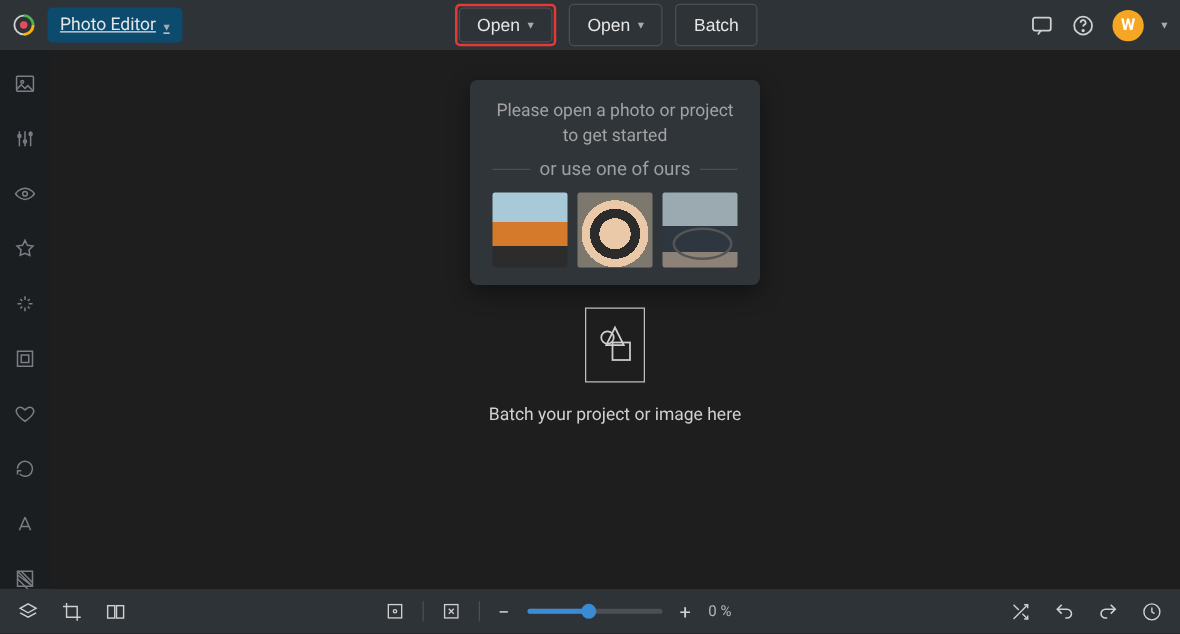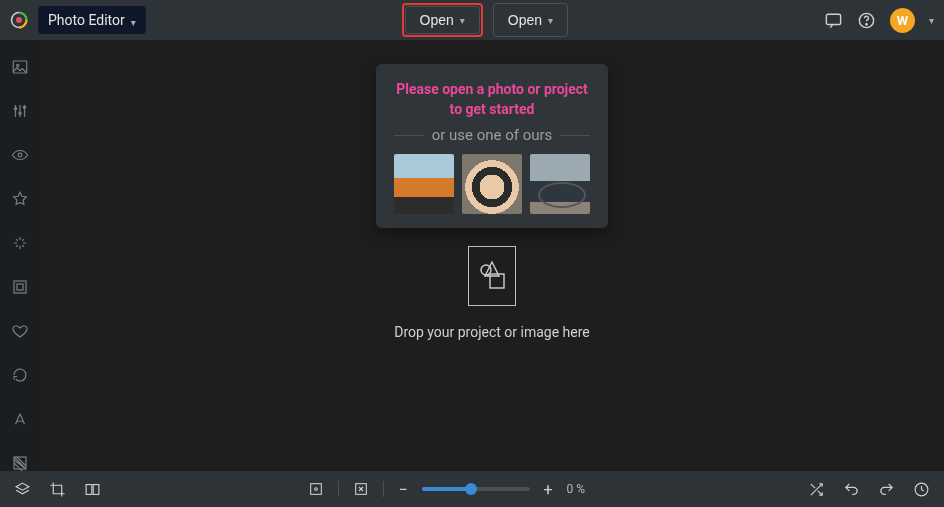--- a/index.html
+++ b/index.html
@@ -2,38 +2,38 @@
 <html><head>
 <meta charset="utf-8">
 <style>
   * { box-sizing: border-box; margin: 0; padding: 0; }
   html, body { width: 944px; height: 507px; overflow: hidden; font-family: -apple-system, BlinkMacSystemFont, "Segoe UI", Roboto, sans-serif; background: #1e1e1e; color: #c8c8c8; }
   .app { display: flex; flex-direction: column; width: 100%; height: 100%; }
 
   
   .topbar { height: 40px; background: #2e3338; display: flex; align-items: center; padding: 0 10px; gap: 10px; }
   .logo { width: 18px; height: 18px; }
-  .mode-dd { background: #0f172a; border-radius: 4px; padding: 6px 10px; font-size: 14px; color: #e6e6e6; display: flex; align-items: flex-end; gap: 6px; cursor: pointer; }
+  .mode-dd { background: #0c4a6e; border-radius: 4px; padding: 6px 10px; font-size: 14px; color: #e6e6e6; display: flex; align-items: flex-end; gap: 6px; cursor: pointer; text-decoration: underline; }
   .tb-center { flex: 1; display: flex; justify-content: center; gap: 10px; }
   .tb-btn { border: 1px solid #4a4f54; background: transparent; color: #e6e6e6; padding: 5px 14px; border-radius: 4px; font-size: 14px; display: flex; align-items: center; gap: 6px; cursor: pointer; }
   .open-hl { border: 2px solid #e53935; border-radius: 4px; padding: 1px; }
   .tb-right { display: flex; align-items: center; gap: 14px; }
   .ico-btn { color: #d0d0d0; cursor: pointer; display: flex; align-items: center; justify-content: center; }
   .avatar { width: 25px; height: 25px; border-radius: 50%; background: #f5a623; color: #fff; font-weight: 700; display: flex; align-items: center; justify-content: center; font-size: 13px; }
   .chev { font-size: 10px; color: #aaa; }
 
   
   .body { flex: 1; display: flex; min-height: 0; }
   .sidebar { width: 40px; background: #1b1e21; display: flex; flex-direction: column; align-items: center; padding-top: 18px; gap: 26px; }
   .side-ico { width: 20px; height: 20px; color: #7a7f85; cursor: pointer; display: flex; align-items: center; justify-content: center; }
   .canvas { flex: 1; background: #1e1e1e; position: relative; display: flex; flex-direction: column; align-items: center; }
 
   
   .popover { margin-top: 24px; background: #30353a; border-radius: 6px; padding: 16px 18px 14px; width: 232px; box-shadow: 0 6px 18px rgba(0,0,0,.4); text-align: center; }
-  .popover .line1 { font-size: 14px; line-height: 1.4; color: #ec4899; font-weight: bold; }
+  .popover .line1 { font-size: 14px; line-height: 1.4; color: #a3a3a3; }
   .pop-sep { display: flex; align-items: center; gap: 8px; margin: 7px 0 10px; font-size: 15px; color: #9b9fa3; }
   .pop-sep::before, .pop-sep::after { content: ""; flex: 1; height: 1px; background: #4a4f54; }
   .samples { display: flex; gap: 8px; }
   .sample { width: 60px; height: 60px; border-radius: 2px; overflow: hidden; cursor: pointer; }
   .s1 { background: linear-gradient(180deg,#a7c9d8 40%,#d47a2a 40%,#d47a2a 72%,#2c2c2c 72%); }
   .s2 { background: radial-gradient(circle at 50% 55%, #e9c9a8 0 28%, #2b2b2b 28% 45%, #e9c9a8 45% 60%, #7d786d 60%); }
   .s3 { background: linear-gradient(180deg,#9aaab0 45%,#2e3640 45%,#2e3640 80%,#8c8278 80%); position:relative;}
   .s3::after{content:"";position:absolute;left:8px;top:28px;width:44px;height:22px;border:2px solid #555;border-radius:50%;}
 
   
@@ -75,20 +75,23 @@
       <span class="open-hl">
         <button class="tb-btn">
           <span>Open</span>
           <span class="chev">▾</span>
         </button>
       </span>
       <button class="tb-btn">
         <span>Open</span>
         <span class="chev">▾</span>
       </button>
+      <button class="tb-btn">
+        <span>Batch</span>
+      </button>
     </div>
 
     <div class="tb-right">
       <span class="ico-btn">
         <svg width="19" height="19" viewBox="0 0 24 24" fill="none" stroke="currentColor" stroke-width="1.8">
             <rect x="3" y="4" width="18" height="13" rx="2"></rect>
             <path d="M8 21l3-4"></path>
           </svg>
       </span>
       <span class="ico-btn">
@@ -181,21 +184,21 @@
         </div>
       </div>
 
       <div class="drop-ico">
         <svg width="34" height="40" viewBox="0 0 34 40" fill="none" stroke="#cfcfcf" stroke-width="1.4">
           <polygon points="17,6 24,20 10,20"></polygon>
           <circle cx="11" cy="14" r="5"></circle>
           <rect x="15" y="18" width="14" height="14"></rect>
         </svg>
       </div>
-      <div class="drop-txt">Drop your project or image here</div>
+      <div class="drop-txt">Batch your project or image here</div>
     </div>
   </div>
 
   <div class="bottombar">
     <div class="bb-left">
       <span class="ico-btn">
           <svg width="17" height="17" viewBox="0 0 24 24" fill="none" stroke="currentColor" stroke-width="1.6">
             <path d="M12 3l9 5-9 5-9-5 9-5z"></path>
             <path d="M3 13l9 5 9-5"></path>
           </svg>

